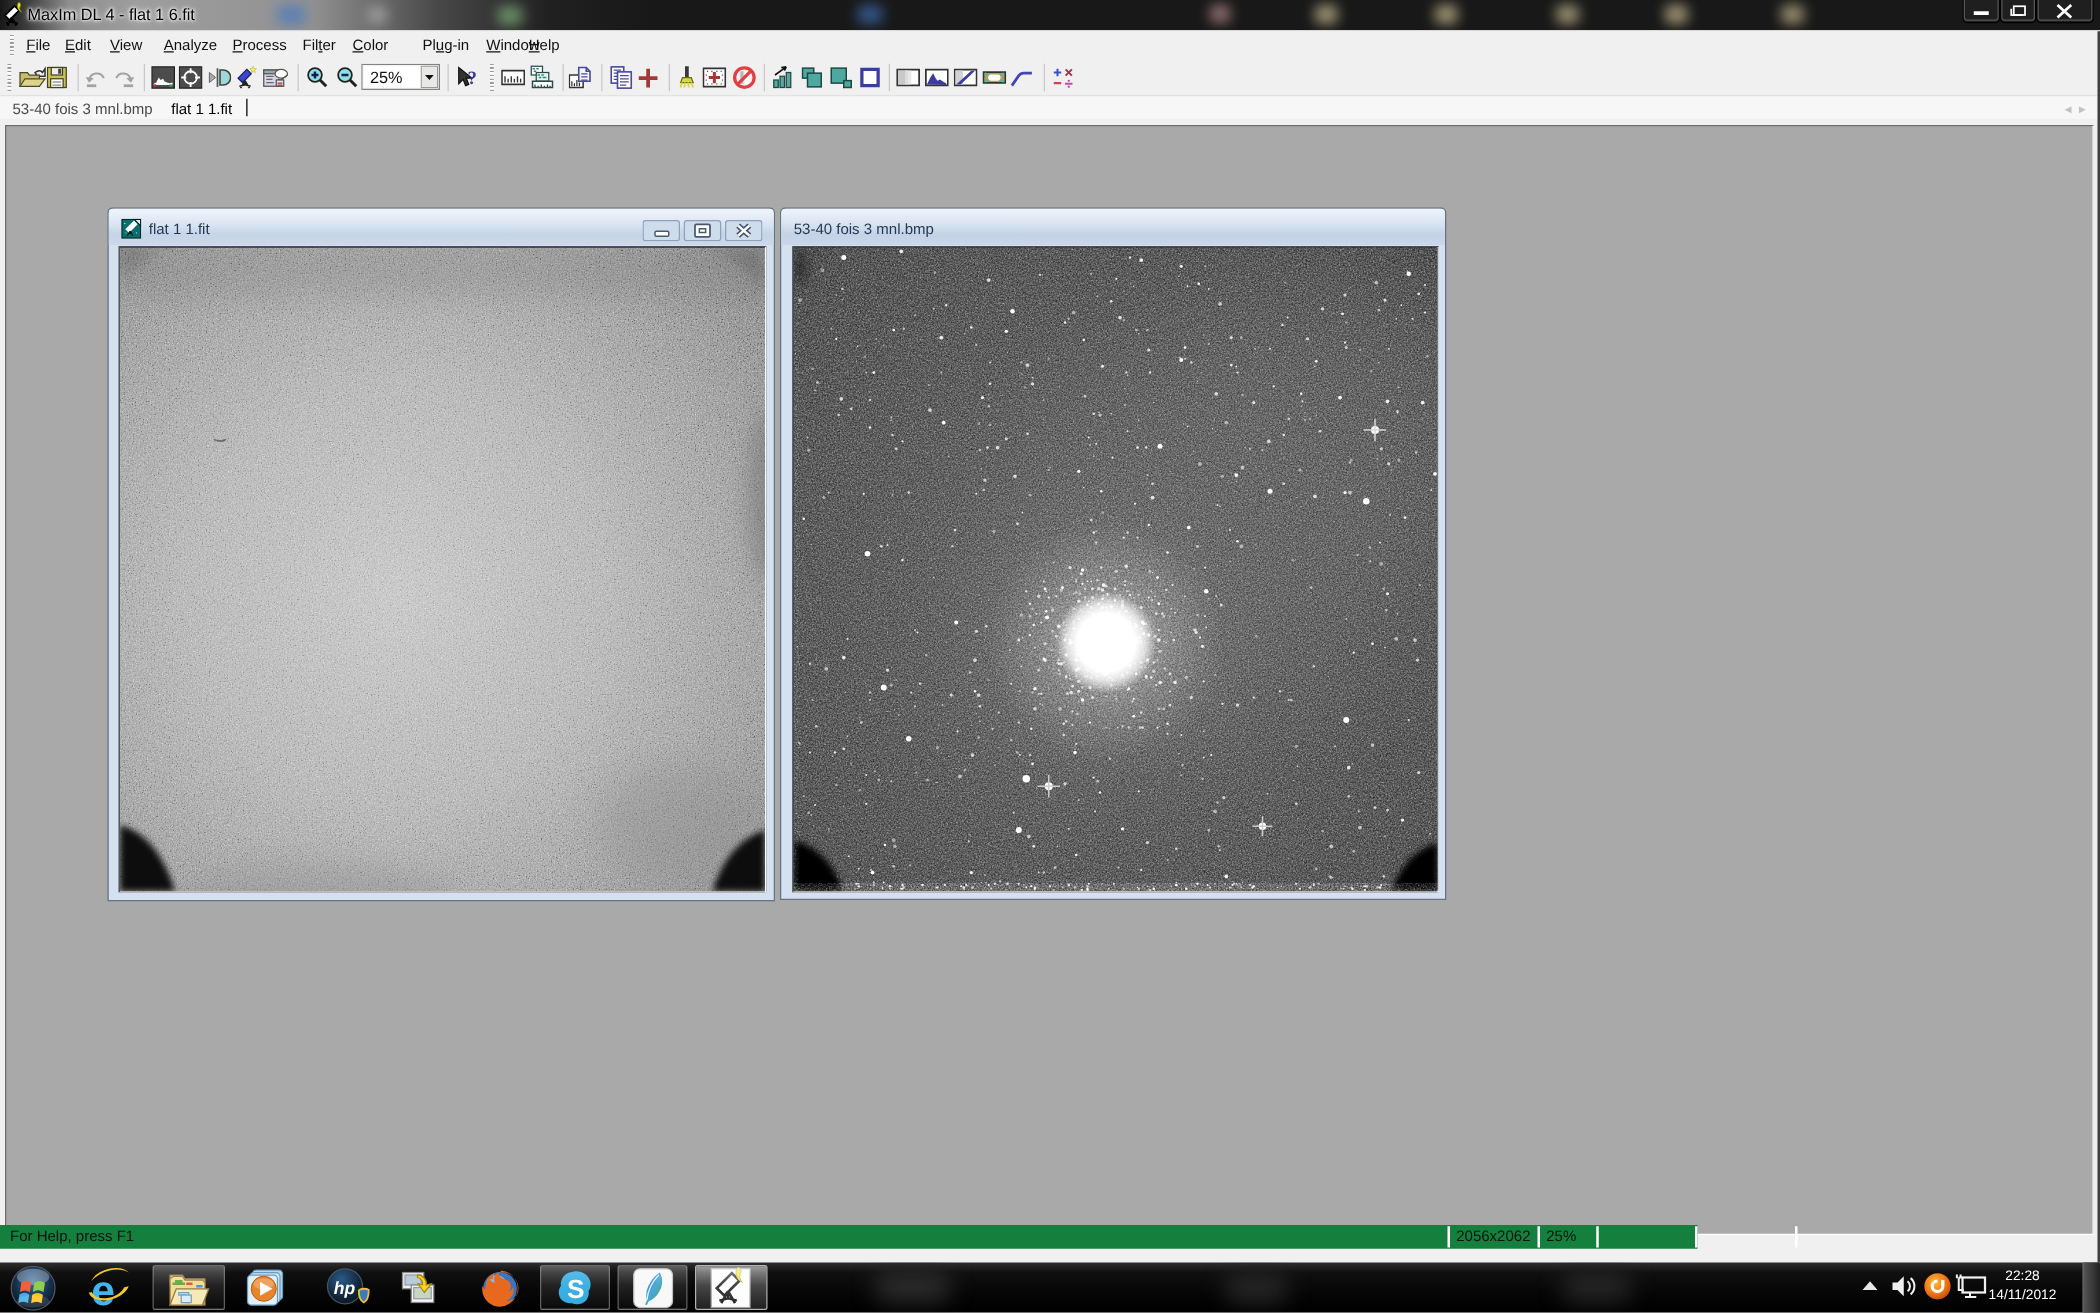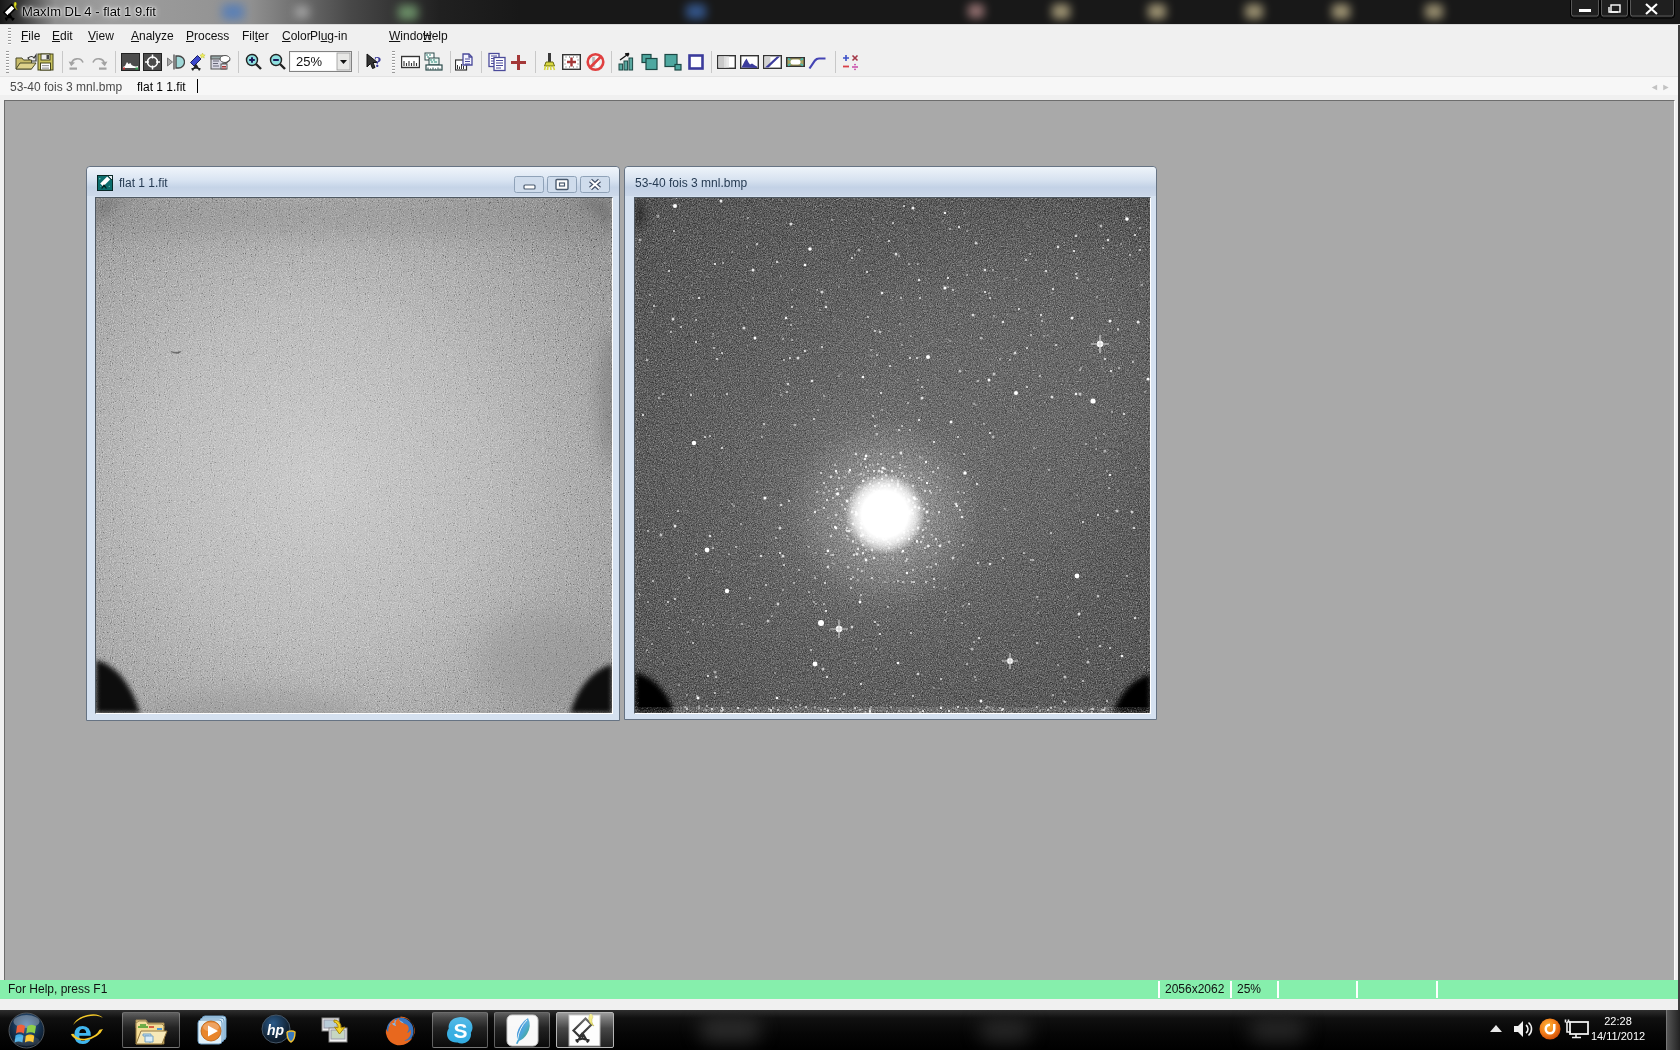--- a/index.html
+++ b/index.html
@@ -19,42 +19,42 @@
 .ticon{position:absolute;top:4px}
 
 #tabbar{position:absolute;left:0;top:76px;width:1680px;height:19px;background:#f7f7f7;border-top:1px solid #e3e3e3}
 
 #workspace{position:absolute;left:4px;top:100px;width:1671px;height:888px;background:#a9a9a9;border-top:1px solid #6d6d6d;border-left:1px solid #6d6d6d;border-right:1px solid #fdfdfd;border-bottom:1px solid #fdfdfd}
 
 .mdi{position:absolute;background:#d5e1f0;border:1px solid #667383;border-radius:4px 4px 0 0;box-shadow:inset 0 1px 0 rgba(255,255,255,.75)}
 .mdi .ttext{position:absolute;font-size:12px;color:#253a52}
 .imgbox{position:absolute;border-top:1px solid #4e5862;border-left:1px solid #4e5862;border-right:1px solid #fff;border-bottom:1px solid #fff;background:#000}
 
-#statusbar{position:absolute;left:0;top:980px;width:1680px;height:19px;background:#86efac;font-size:12px;color:#111}
+#statusbar{position:absolute;left:0;top:980px;width:1358px;height:19px;background:#15803d;font-size:12px;color:#111}
 .ssep{position:absolute;top:1px;width:2px;height:17px;background:#fff}
 
 #taskbar{position:absolute;left:0;top:1010px;width:1680px;height:40px;background:linear-gradient(#2e2e2e 0,#101010 20%,#060606 60%,#000 100%);overflow:hidden}
 .tbtn{position:absolute;top:2px;height:36px;border-radius:2px;border:1px solid rgba(160,160,160,.55);background:linear-gradient(rgba(255,255,255,.28),rgba(255,255,255,.10) 45%,rgba(255,255,255,.04))}
 #clock{position:absolute;right:22px;top:1014px;width:80px;text-align:center;color:#fff;font-size:11px;line-height:15px}
 #showdesk{position:absolute;right:0;top:1010px;width:14px;height:40px;background:linear-gradient(to right,#555,#222);border-left:1px solid #777}
 </style></head><body>
 
 <div id="titlebar">
   <div id="tb-sheen"></div>
   <div class="blob" style="left:222px;top:4px;width:22px;height:16px;background:#4a7ac0"></div>
   <div class="blob" style="left:295px;top:6px;width:14px;height:12px;background:#b8b8b8"></div>
   <div class="blob" style="left:398px;top:5px;width:20px;height:15px;background:#7fae7a"></div>
   <div class="blob" style="left:686px;top:4px;width:20px;height:15px;background:#3d6ab0"></div>
   <div class="blob" style="left:968px;top:4px;width:16px;height:14px;background:#c09090"></div>
   <div class="blob" style="left:1052px;top:4px;width:18px;height:15px;background:#cbbd92"></div>
   <div class="blob" style="left:1148px;top:4px;width:18px;height:15px;background:#cbbd92"></div>
   <div class="blob" style="left:1245px;top:4px;width:18px;height:15px;background:#c5b88e"></div>
   <div class="blob" style="left:1332px;top:4px;width:18px;height:15px;background:#cbbd92"></div>
   <div class="blob" style="left:1425px;top:4px;width:18px;height:15px;background:#c2b58c"></div>
-  <div id="tb-title">MaxIm DL 4 - flat 1 9.fit</div>
+  <div id="tb-title">MaxIm DL 4 - flat 1 6.fit</div>
   <svg class="abs" style="left:2px;top:2px" width="20" height="20" viewBox="0 0 20 20">
     <path d="M1.8 10.4 L9.6 2.6 L13.4 6.4 L5.6 14.2 Z" fill="#fff" stroke="#000" stroke-width="1.5"></path>
     <path d="M7.5 12 L4 18.5 M7.5 12 L11 18.5 M7.5 12 L7.5 15.5 M3 16.5 L8 15.2 M12.4 17 L7.6 15.3" stroke="#000" stroke-width="1.7" fill="none"></path>
     <path d="M14.6 2 a4.6 4.6 0 0 0 0.6 5.8 a5.4 5.4 0 0 1 -1.8 -8.6 z" fill="#e8e82a" stroke="#8a8a00" stroke-width=".6"></path>
   </svg>
   <svg id="winbtns" width="105" height="19" viewBox="0 0 105 19">
     <g>
       <rect x="0.5" y="-2" width="29" height="20" rx="3" fill="#1f1f1f" stroke="#000"></rect>
       <rect x="1.5" y="-2" width="27" height="18" rx="2" fill="none" stroke="rgba(255,255,255,0.25)"></rect>
       <rect x="9" y="9" width="12" height="3" fill="#fff"></rect>
@@ -76,21 +76,21 @@
 
 <div id="menubar">
   <div class="grip" style="left:8px;top:3px;height:17px"></div>
   <div class="mi" style="left:21px"><u>F</u>ile</div>
   <div class="mi" style="left:52px"><u>E</u>dit</div>
   <div class="mi" style="left:88px"><u>V</u>iew</div>
   <div class="mi" style="left:131px"><u>A</u>nalyze</div>
   <div class="mi" style="left:186px"><u>P</u>rocess</div>
   <div class="mi" style="left:242px">Fil<u>t</u>er</div>
   <div class="mi" style="left:282px"><u>C</u>olor</div>
-  <div class="mi" style="left:310px">Pl<u>u</u>g-in</div>
+  <div class="mi" style="left:338px">Pl<u>u</u>g-in</div>
   <div class="mi" style="left:389px"><u>W</u>indow</div>
   <div class="mi" style="left:423px"><u>H</u>elp</div>
 </div>
 
 <div id="toolbar">
   <div class="grip" style="left:6px;top:3px;height:22px"></div>
   <div class="grip" style="left:392px;top:3px;height:22px"></div>
   <div class="tsep" style="left:62px"></div>
   <div class="tsep" style="left:115px"></div>
   <div class="tsep" style="left:238px"></div>

